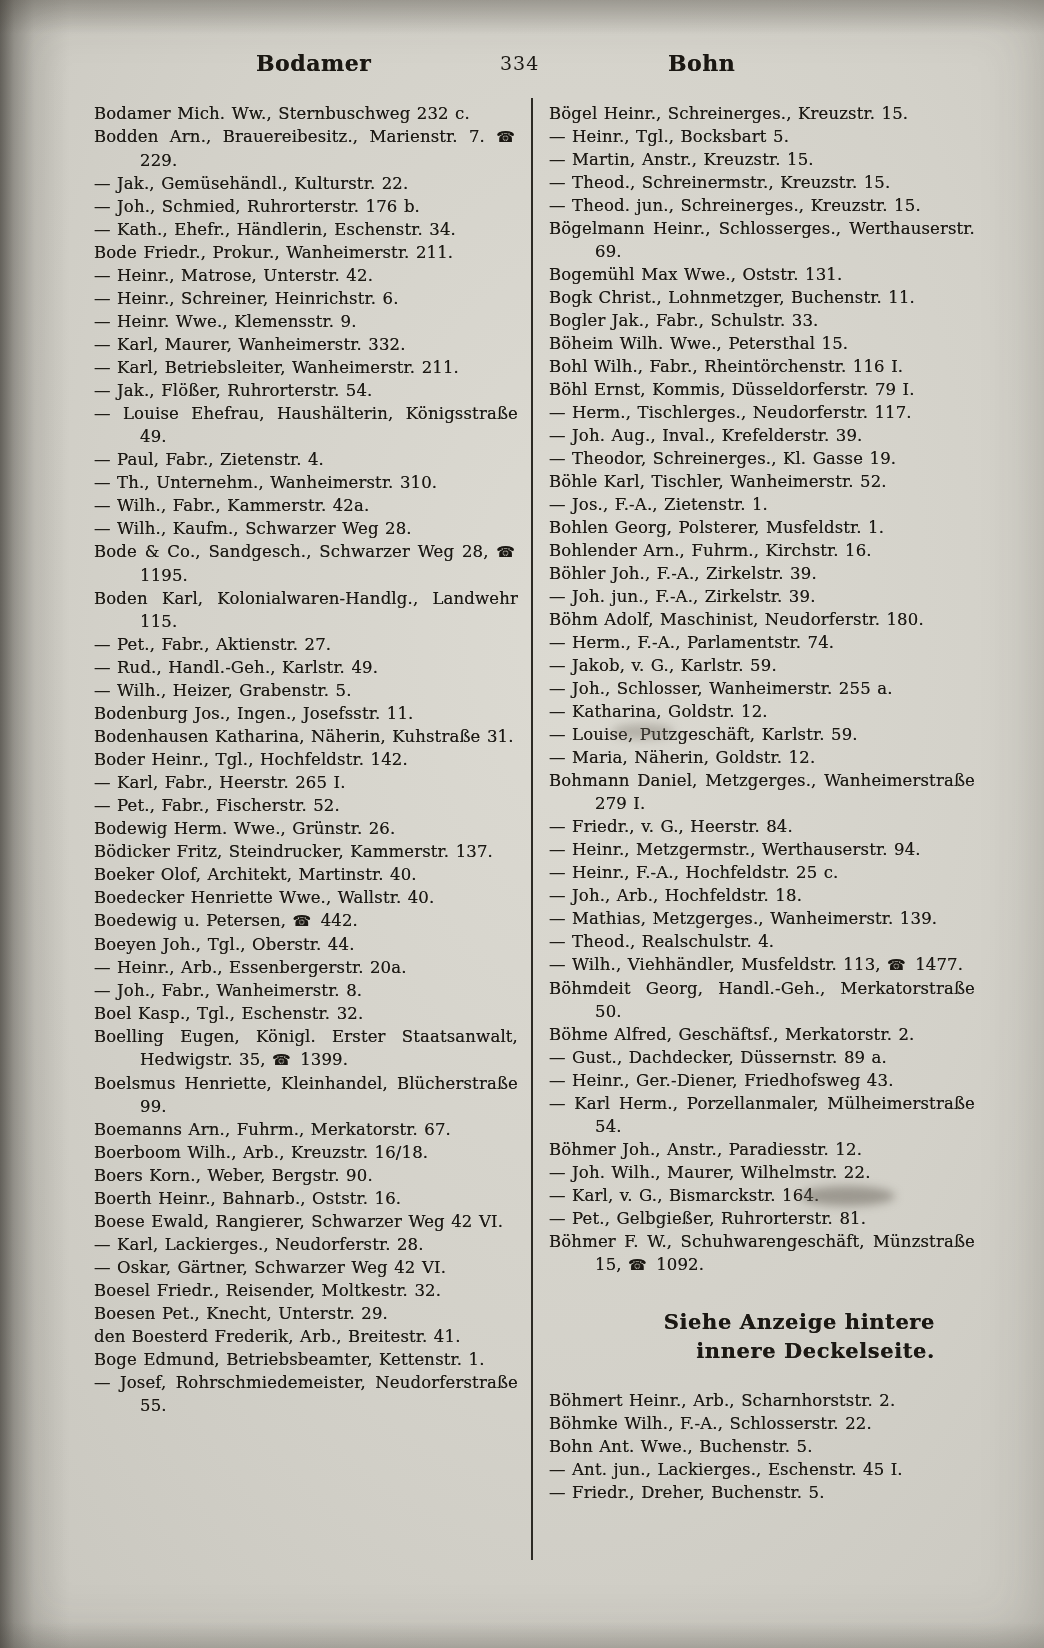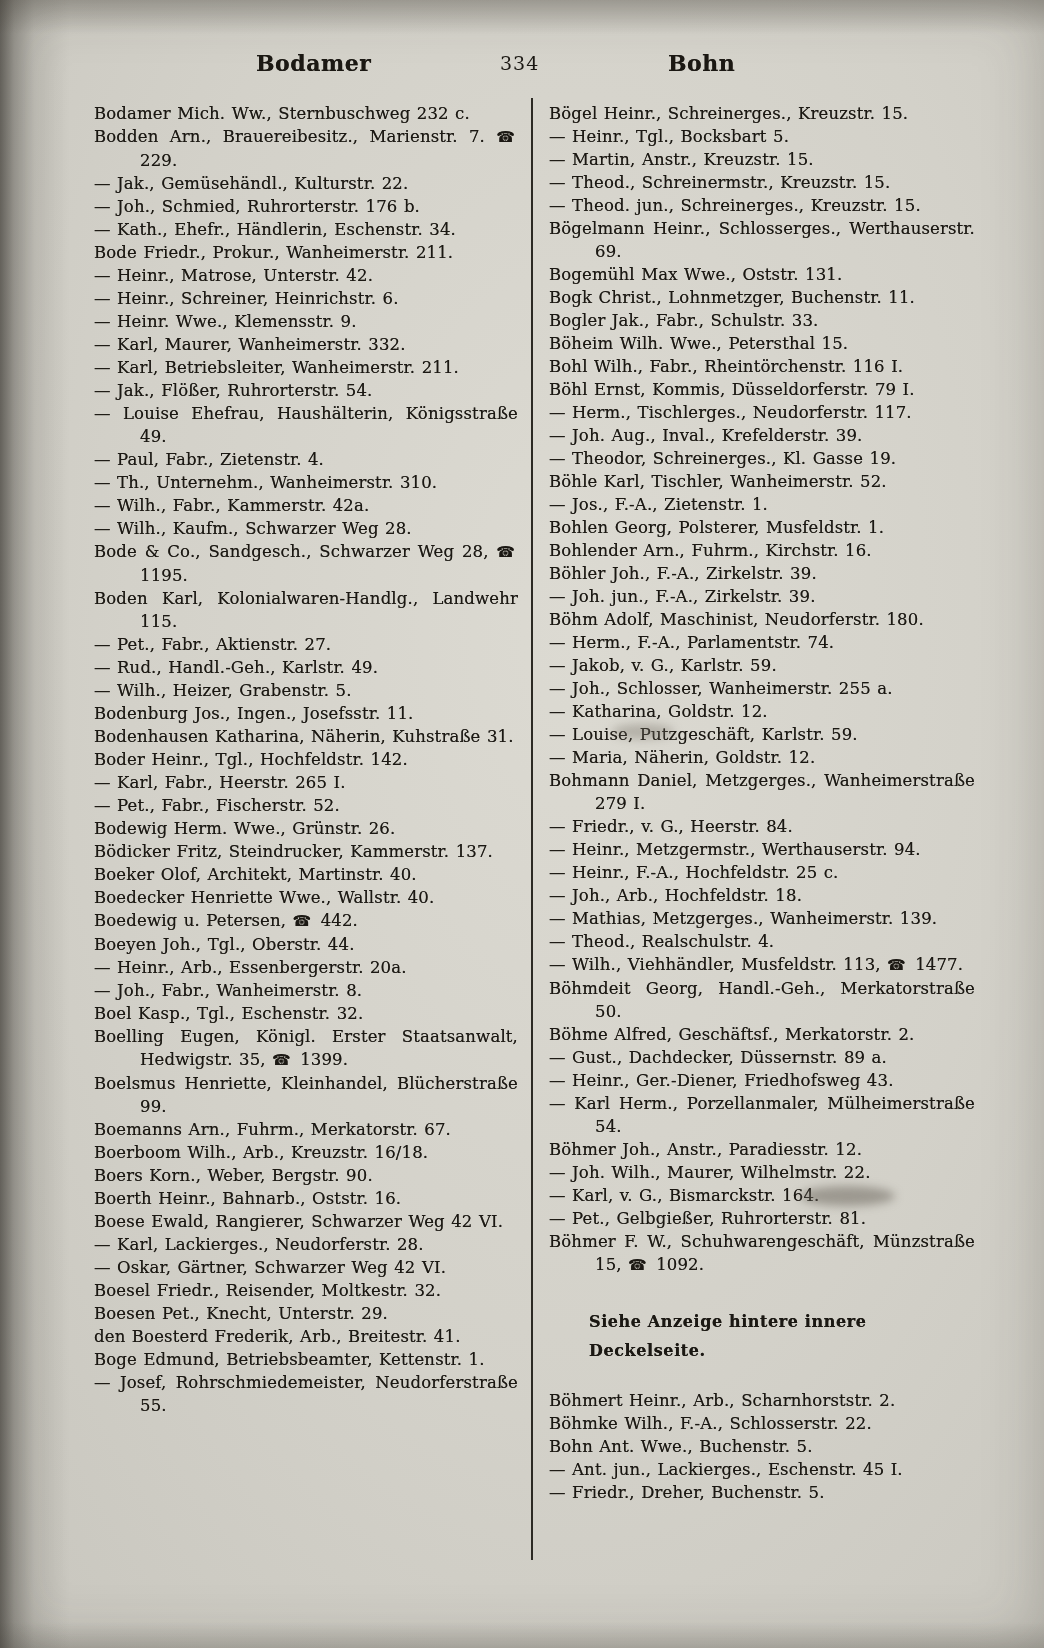--- a/index.html
+++ b/index.html
@@ -62,22 +62,22 @@
     word-spacing: 1px;
     text-shadow: 0 0 0.4px rgba(27,24,19,0.65);
   }
   .phone-icon {
     font-size: 15px;
     margin-right: 3px;
     letter-spacing: 0;
   }
   .notice {
     font-weight: bold;
-    text-align: left;
-    font-size: 16px;
+    text-align: right;
+    font-size: 21px;
     line-height: 29px;
     margin: 30px 40px 24px;
     letter-spacing: 0.6px;
     text-shadow: 0 0 0.6px rgba(27,24,19,0.85);
   }
   .smudge {
     position: absolute; border-radius: 50%;
     filter: blur(5px);
     pointer-events: none;
   }

